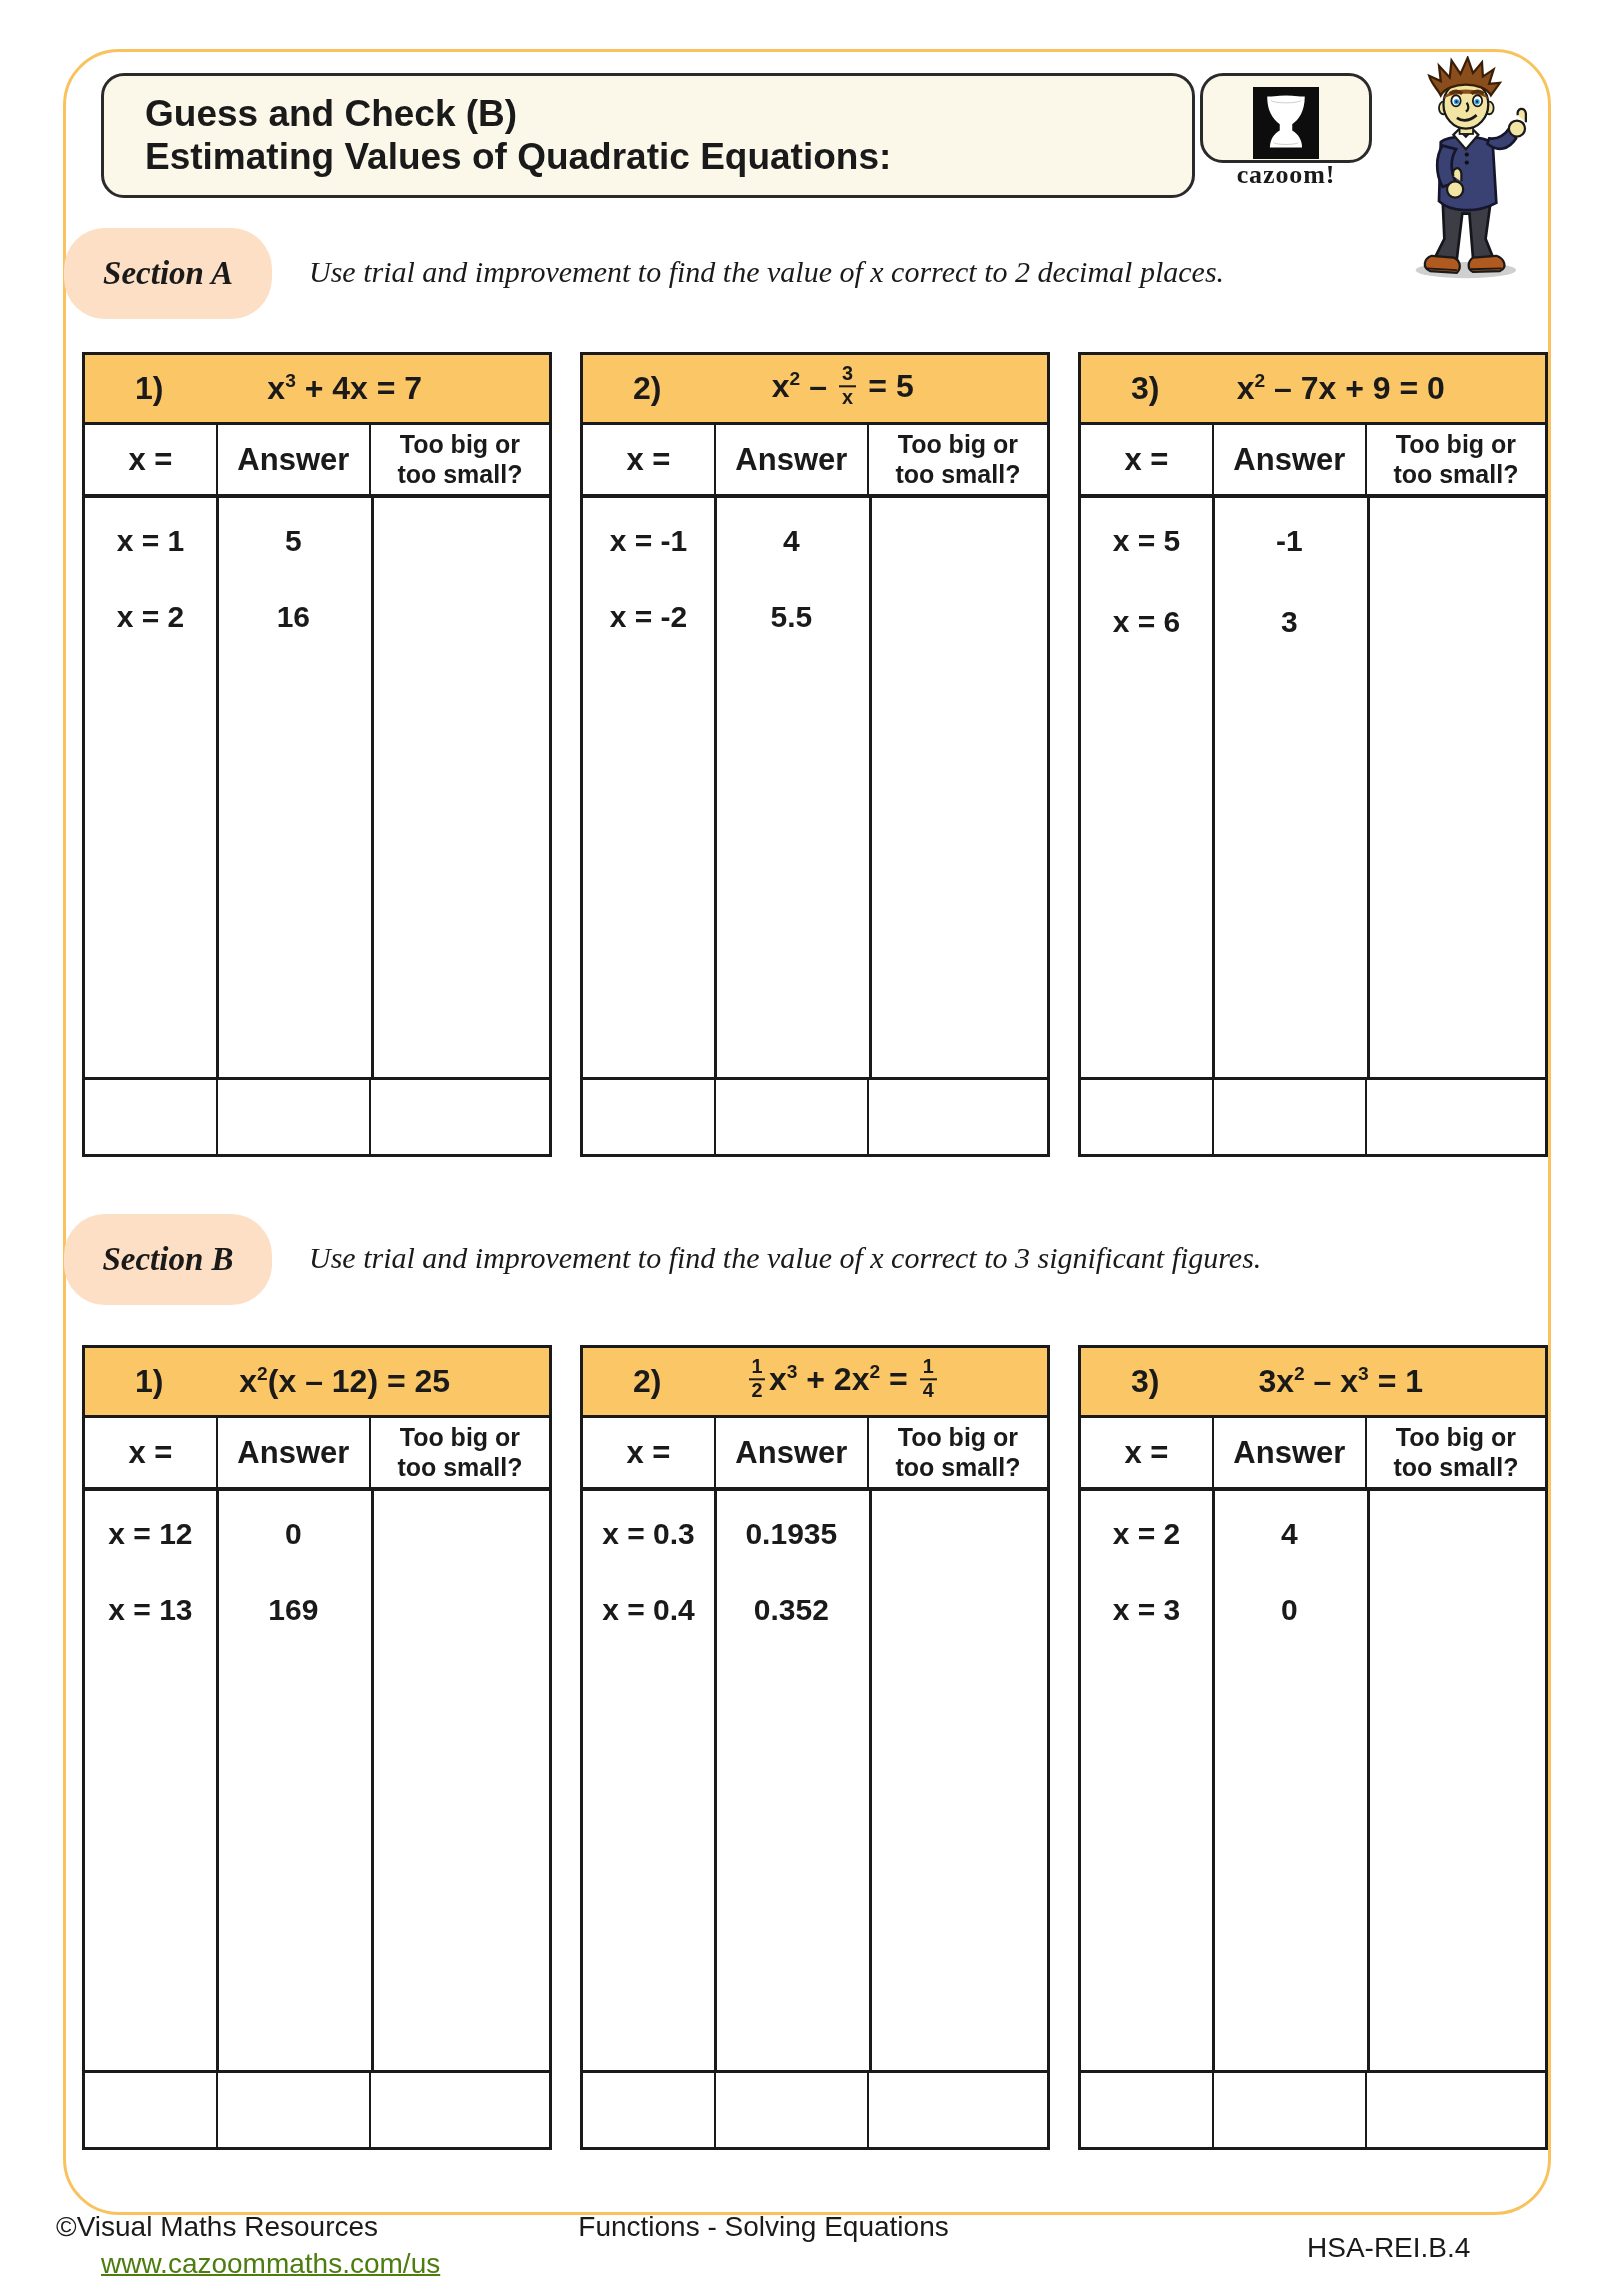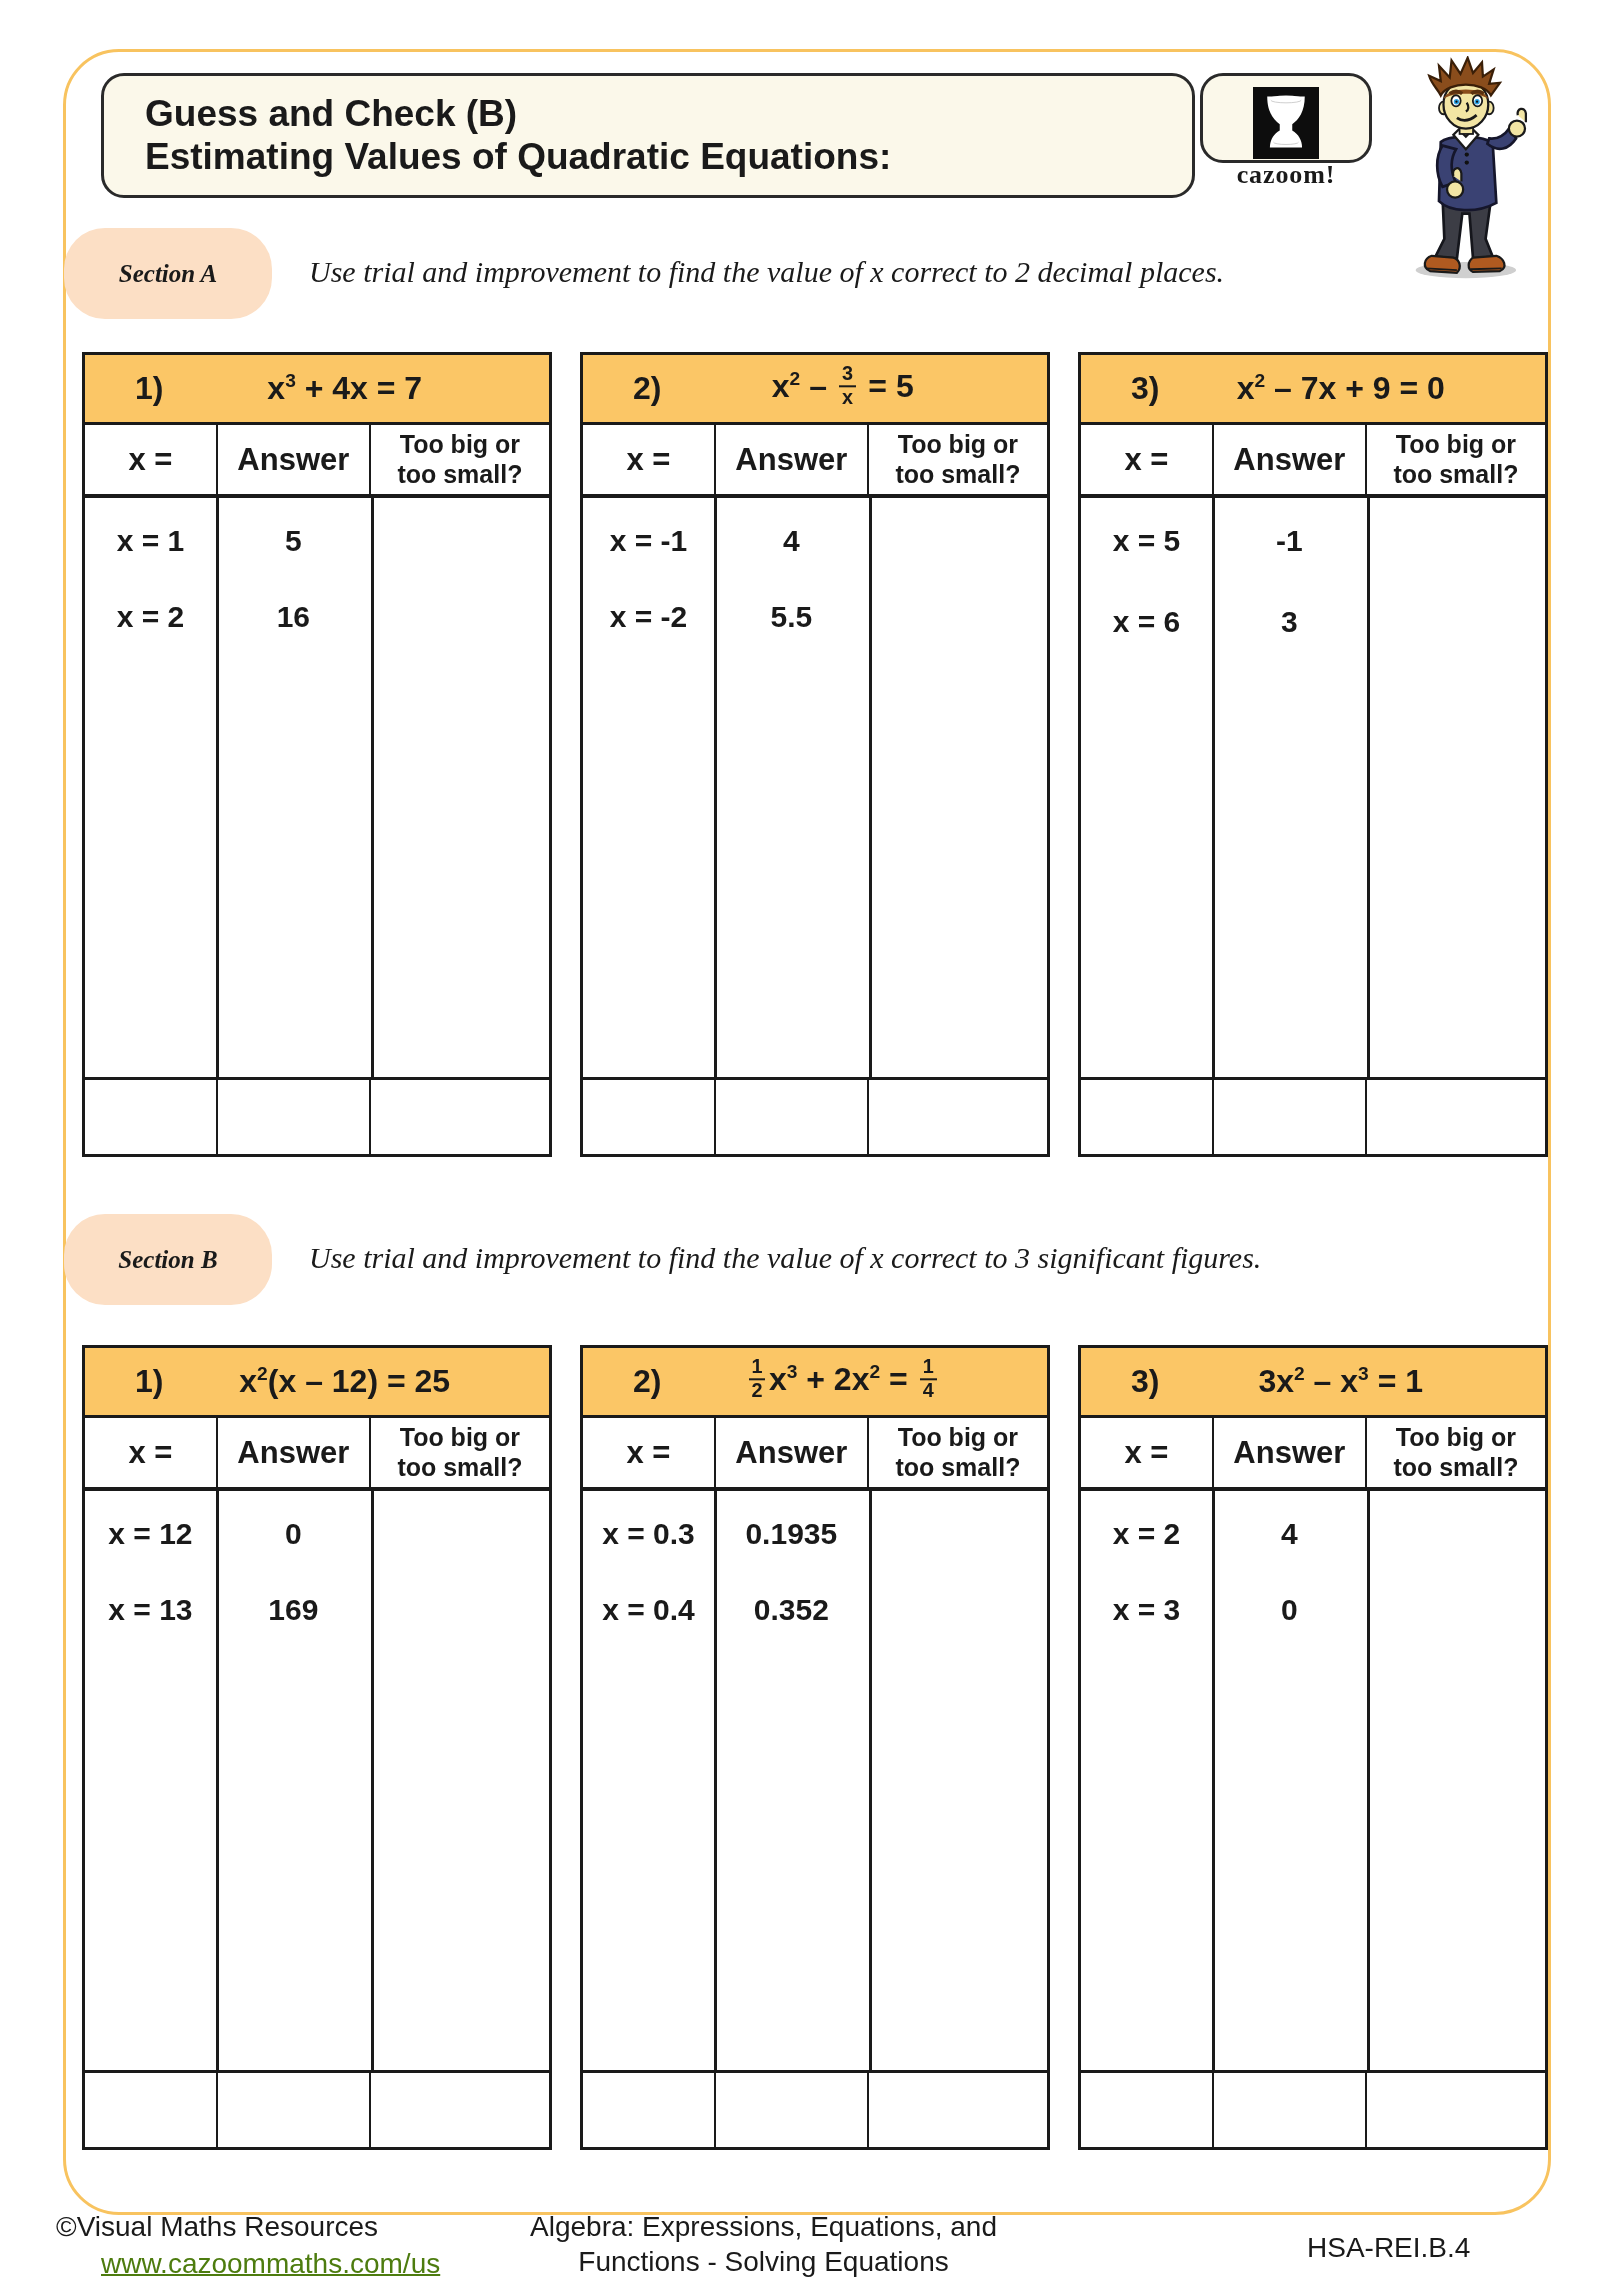--- a/index.html
+++ b/index.html
@@ -23,21 +23,21 @@
     box-sizing:border-box; text-align:center;
   }
   .logo-square { width:66px; height:72px; background:#0d0d0d; margin:10.7px auto 0.9px auto;
     display:flex; align-items:center; justify-content:center; }
   .logo-text { font-family:"Liberation Serif", serif; font-weight:bold; font-size:26px; letter-spacing:0.9px; }
   .character { position:absolute; left:1386px; top:56px; width:166px; height:224px; }
 
   .section-pill {
     position:absolute; left:64px; width:208px; height:91px; background:#FCDFC5;
     border-radius:41px; display:flex; align-items:center; justify-content:center;
-    font-family:"Liberation Serif", serif; font-style:italic; font-weight:bold; font-size:25px;
+    font-family:"Liberation Serif", serif; font-style:italic; font-weight:bold; font-size:33px;
   }
   .instruction {
     position:absolute; left:309px; font-family:"Liberation Serif", serif;
     font-style:italic; font-size:30px; white-space:nowrap;
   }
 
   .qtable {
     position:absolute; width:470px; height:805px; background:#ffffff;
     border:3.6px solid #1a1a1a; box-sizing:border-box;
     display:flex; flex-direction:column;
@@ -320,19 +320,18 @@
       <div class="c2"></div>
       <div class="c3"></div>
     </div>
   </div>
 
   <div class="footer-left">
     <div>©Visual Maths Resources</div>
     <a href="#" class="footer-link">www.cazoommaths.com/us</a>
   </div>
   <div class="footer-center">
-    <div>Algebra: Expressions, Equations, and</div>
     <div>Functions - Solving Equations</div>
   </div>
   <div class="footer-right">HSA-REI.B.4</div>
 
 </div>
 
 
 </body></html>

